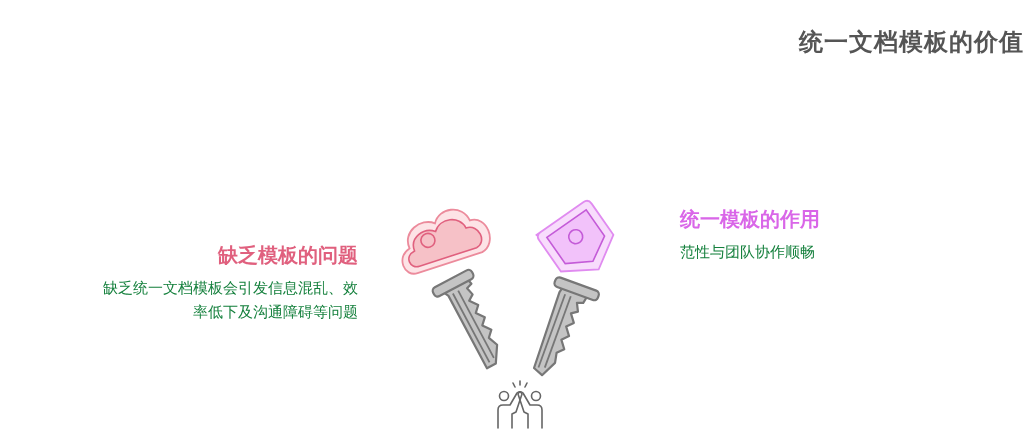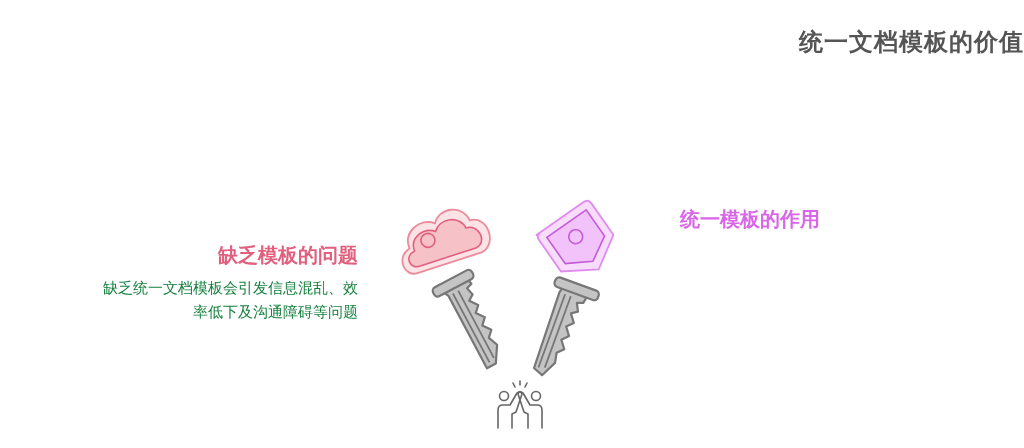--- a/index.html
+++ b/index.html
@@ -24,20 +24,21 @@
   <div class="heading left">缺乏模板的问题</div>
   <div class="desc">
     <div>缺乏统一文档模板会引发信息混乱、效</div>
     <div>率低下及沟通障碍等问题</div>
   </div>
 </div>
 
 <div class="right-block">
   <div class="heading right">统一模板的作用</div>
   <div class="desc">
+    <div>范性与团队协作顺畅</div>
   </div>
 </div>
 
 <svg class="art" viewBox="390 180 260 268" width="260" height="268">
 
   <g>
 
     <g transform="rotate(-28 462 300)">
       <path d="M448 282 L476 282 L478 290 L472 292 L474 300 L468 304 L474 312 L468 318 L474 326 L468 332 L474 340 L468 346 L472 356 L462 372 L452 372 L452 290 Z" fill="#c4c4c4" stroke="#777777" stroke-width="2.2" stroke-linejoin="round"></path>
       <line x1="457" y1="290" x2="457" y2="368" stroke="#777777" stroke-width="1.8"></line>

